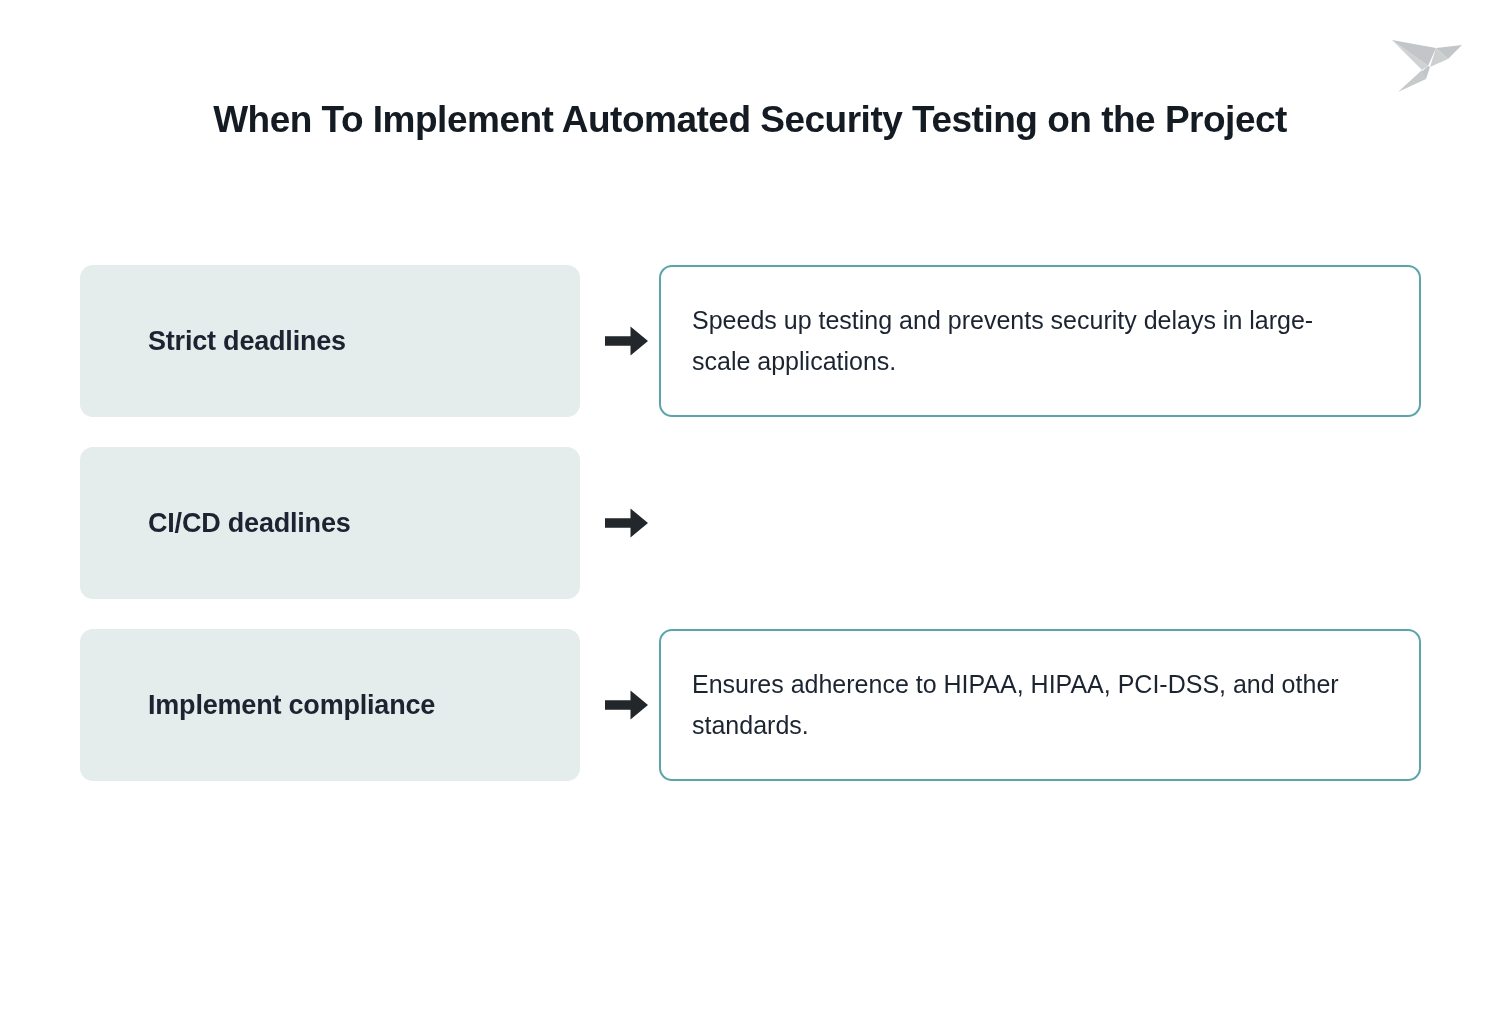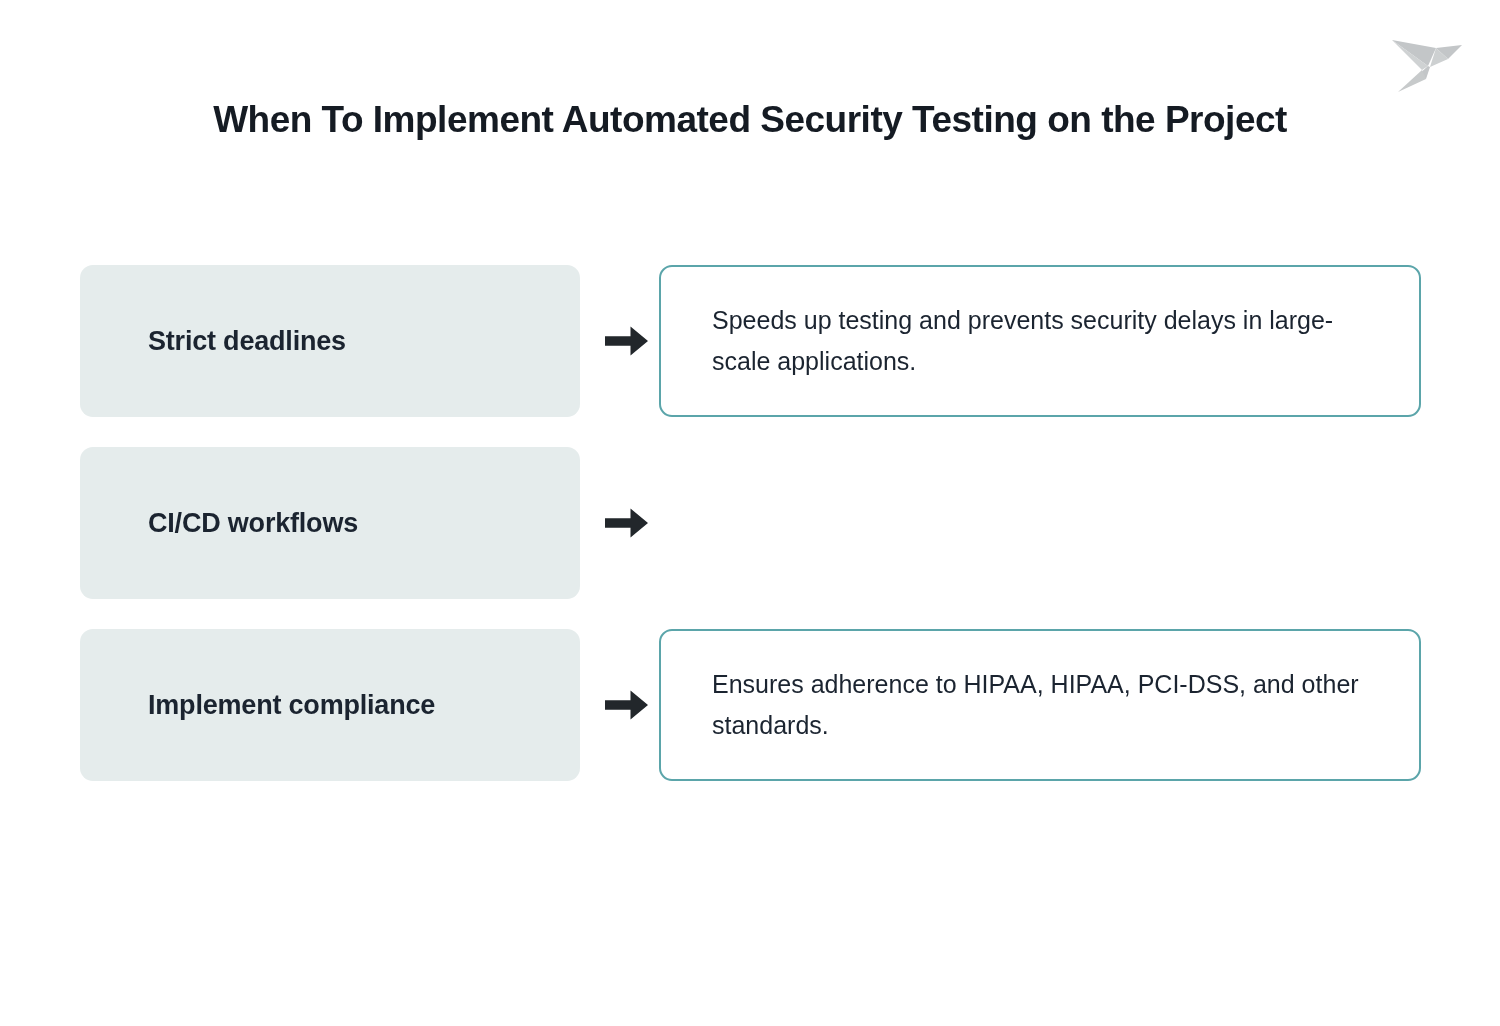--- a/index.html
+++ b/index.html
@@ -100,21 +100,21 @@
     left: 659px;
     top: 0;
     width: 762px;
     height: 152px;
     background: #ffffff;
     border: 2px solid #5ba5aa;
     border-radius: 13px;
     box-sizing: border-box;
     display: flex;
     align-items: center;
-    padding: 0 50px 0 51px;
+    padding: 0 50px 0 31px;
   }
 
   .desc-text {
     font-size: 25px;
     line-height: 1.65;
     color: #1b2430;
     font-weight: 400;
   }
 </style>
 </head>
@@ -146,21 +146,21 @@
           <path d="M0 13.2 H25.5 V3.5 L43 18 L25.5 32.5 V22.8 H0 Z" fill="#22272b"></path>
         </svg>
       </div>
       <div class="desc-box">
         <span class="desc-text">Speeds up testing and prevents security delays in large-scale applications.</span>
       </div>
     </div>
 
     <div class="row">
       <div class="term-box">
-        <span class="term-label">CI/CD workflows</span>
+        <span class="term-label">CI/CD deadlines</span>
       </div>
       <div class="arrow">
         <svg viewBox="0 0 44 36" width="44" height="36" aria-hidden="true">
           <path d="M0 13.2 H25.5 V3.5 L43 18 L25.5 32.5 V22.8 H0 Z" fill="#22272b"></path>
         </svg>
       </div>
     </div>
 
     <div class="row">
       <div class="term-box">

